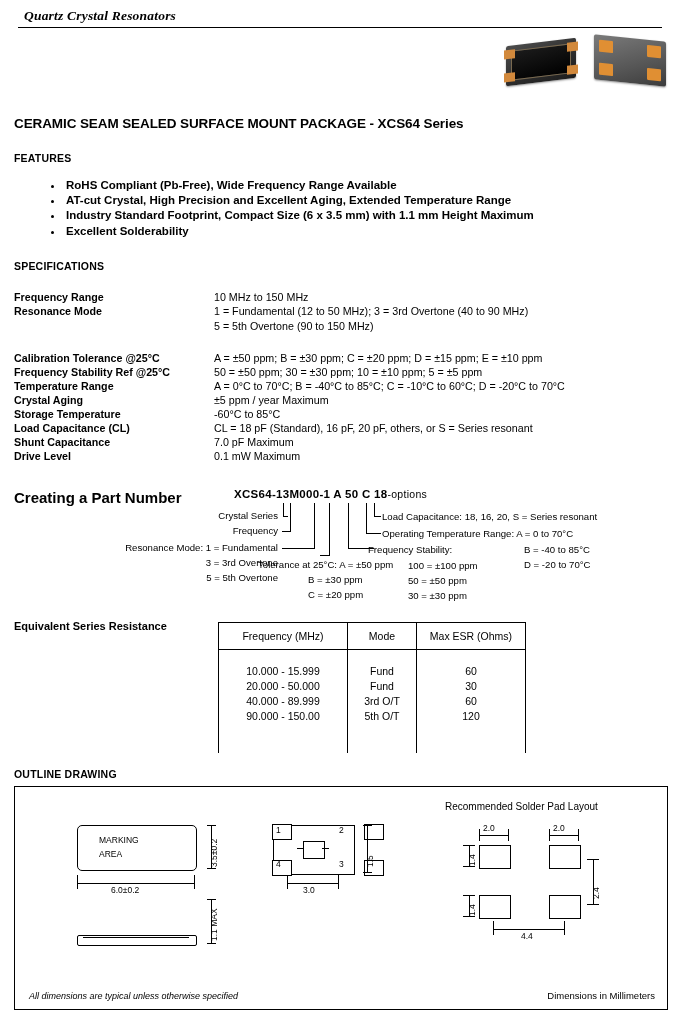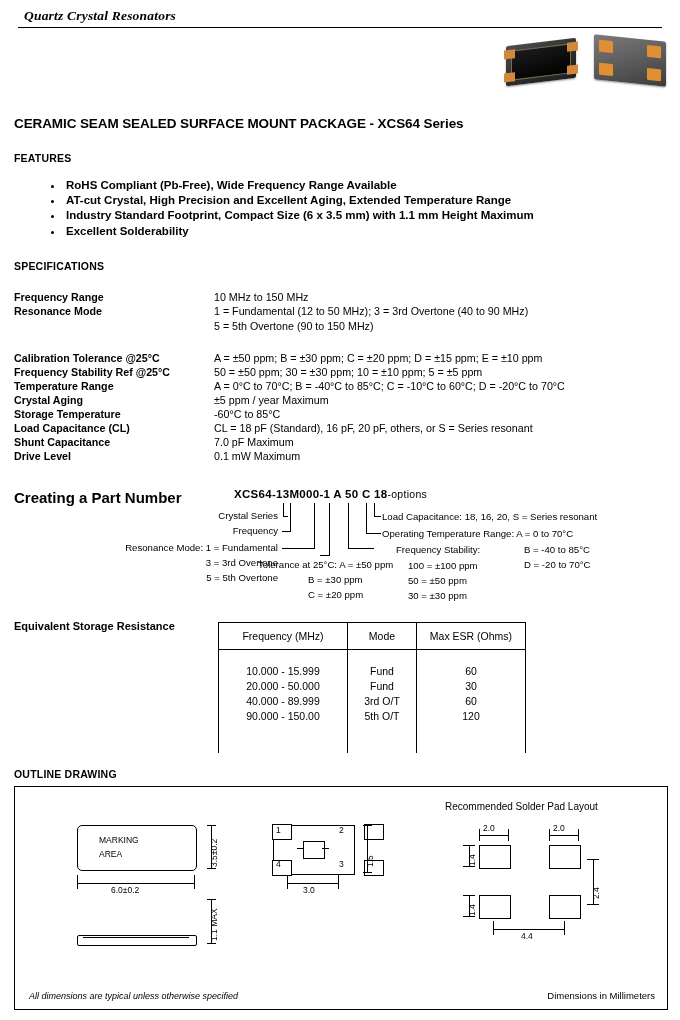--- a/index.html
+++ b/index.html
@@ -378,37 +378,37 @@
   <div class="leader" style="left:282px; top:531px; width:9px; height:1px;"></div>
   <div class="leader" style="left:314px; top:503px; width:1px; height:45px;"></div>
   <div class="leader" style="left:282px; top:548px; width:33px; height:1px;"></div>
 
   <div class="pn-right" style="left:258px; top:559px;">Tolerance at 25°C: A = ±50 ppm</div>
   <div class="pn-right" style="left:308px; top:574px;">B = ±30 ppm</div>
   <div class="pn-right" style="left:308px; top:589px;">C = ±20 ppm</div>
   <div class="leader" style="left:329px; top:503px; width:1px; height:52px;"></div>
   <div class="leader" style="left:320px; top:555px; width:10px; height:1px;"></div>
 
-  <div class="pn-right" style="left:396px; top:544px;">Frequency Stability:</div>
+  <div class="pn-right" style="left:368px; top:544px;">Frequency Stability:</div>
   <div class="pn-right" style="left:408px; top:560px;">100 = ±100 ppm</div>
   <div class="pn-right" style="left:408px; top:575px;">50 = ±50 ppm</div>
   <div class="pn-right" style="left:408px; top:590px;">30 = ±30 ppm</div>
   <div class="leader" style="left:348px; top:503px; width:1px; height:45px;"></div>
   <div class="leader" style="left:348px; top:548px; width:26px; height:1px;"></div>
 
   <div class="pn-right" style="left:382px; top:511px;">Load Capacitance: 18, 16, 20, S = Series resonant</div>
   <div class="pn-right" style="left:382px; top:528px;">Operating Temperature Range: A = 0 to 70°C</div>
   <div class="pn-right" style="left:524px; top:544px;">B = -40 to 85°C</div>
   <div class="pn-right" style="left:524px; top:559px;">D = -20 to 70°C</div>
   <div class="leader" style="left:374px; top:503px; width:1px; height:14px;"></div>
   <div class="leader" style="left:374px; top:516px; width:7px; height:1px;"></div>
   <div class="leader" style="left:366px; top:503px; width:1px; height:31px;"></div>
   <div class="leader" style="left:366px; top:533px; width:15px; height:1px;"></div>
 
-  <div class="esr-hd">Equivalent Storage Resistance</div>
+  <div class="esr-hd">Equivalent Series Resistance</div>
   <table class="esr">
     <thead>
       <tr>
         <th class="cfreq">Frequency (MHz)</th>
         <th class="cmode">Mode</th>
         <th class="cesr">Max ESR (Ohms)</th>
       </tr>
     </thead>
     <tbody>
       <tr class="spacer">

